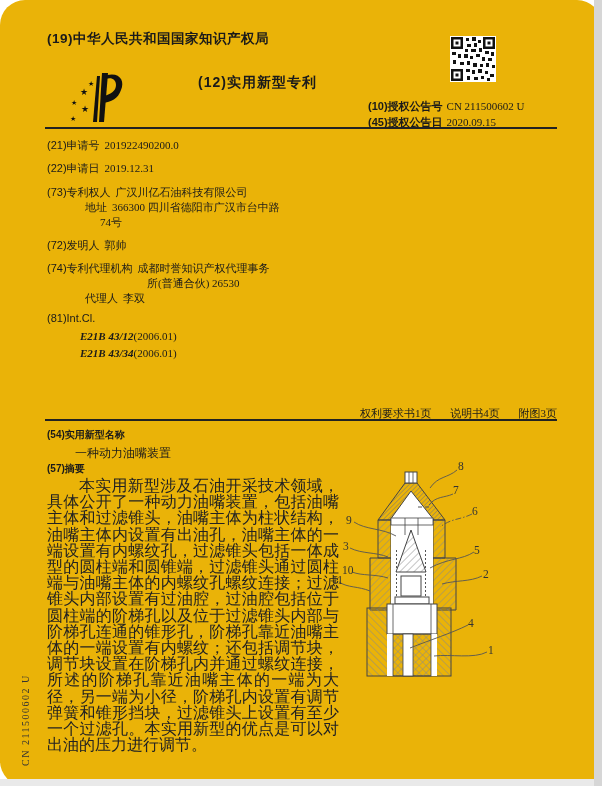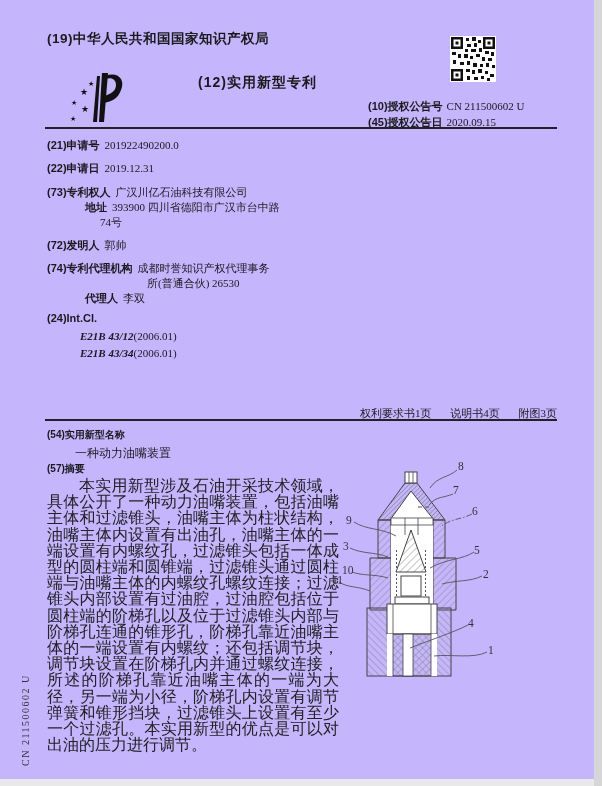--- a/index.html
+++ b/index.html
@@ -4,39 +4,39 @@
 <style>
   * { margin: 0; padding: 0; box-sizing: border-box; }
   html, body { width: 602px; height: 786px; }
   body {
     font-family: "Liberation Serif", serif;
     background: #ffffff;
     color: #1a1a1a;
     position: relative;
     overflow: hidden;
   }
-  .page { position: absolute; inset: 0; background: #c4b5fd; }
+  .page { position: absolute; inset: 0; background: #eab308; border-radius: 25px; }
   .edge-right { position: absolute; top: 0; left: 594px; width: 8px; height: 786px; background: #d6d6d6; }
   .edge-bottom { position: absolute; top: 779px; left: 0; width: 594px; height: 7px; background: #e9e9e9; }
 
   .abs { position: absolute; }
   .sans { font-family: "Liberation Sans", sans-serif; }
   .b { font-weight: bold; }
 
   .office { left: 47px; top: 30px; font-size: 13.5px; letter-spacing: 0.5px; }
   .doc-title { left: 198px; top: 74px; font-size: 14px; letter-spacing: 1px; }
 
   .pub-line { left: 368px; font-size: 11px; white-space: nowrap; }
   .pub-line .lbl { font-family: "Liberation Sans", sans-serif; font-weight: bold; }
   .pub-line .val { font-family: "Liberation Serif", serif; margin-left: 4px; }
 
   .rule { left: 45px; width: 512px; height: 2px; background: #222; }
 
   .row { font-size: 11px; white-space: nowrap; }
-  .row .lbl { font-family: "Liberation Sans", sans-serif; font-weight: bold; }
+  .row .lbl { font-family: "Liberation Sans", sans-serif; font-weight: normal; }
   .row .val { margin-left: 5px; }
   .intcl-code { font-style: italic; font-weight: bold; }
 
   .pages-info { left: 45px; top: 406px; width: 512px; text-align: right; font-size: 11px; }
   .pages-info span { margin-left: 16px; }
 
   .sec-lbl { font-family: "Liberation Sans", sans-serif; font-weight: bold; font-size: 10px; }
   .invention-name { left: 75px; top: 445px; font-size: 12px; }
 
   .abstract {
@@ -136,39 +136,39 @@
   <div class="abs row" style="left:47px; top:138px;">
     <span class="lbl">(21)申请号</span><span class="val">201922490200.0</span>
   </div>
   <div class="abs row" style="left:47px; top:161px;">
     <span class="lbl">(22)申请日</span><span class="val">2019.12.31</span>
   </div>
   <div class="abs row" style="left:47px; top:185px;">
     <span class="lbl">(73)专利权人</span><span class="val">广汉川亿石油科技有限公司</span>
   </div>
   <div class="abs row" style="left:85px; top:200px;">
-    <span class="lbl">地址</span><span class="val">393900 四川省德阳市广汉市台中路</span>
+    <span class="lbl">地址</span><span class="val">366300 四川省德阳市广汉市台中路</span>
   </div>
   <div class="abs row" style="left:100px; top:215px;">
     <span class="val" style="margin-left:0;">74号</span>
   </div>
   <div class="abs row" style="left:47px; top:238px;">
     <span class="lbl">(72)发明人</span><span class="val">郭帅</span>
   </div>
   <div class="abs row" style="left:47px; top:261px;">
     <span class="lbl">(74)专利代理机构</span><span class="val">成都时誉知识产权代理事务</span>
   </div>
   <div class="abs row" style="left:147px; top:276px;">
     <span class="val" style="margin-left:0;">所(普通合伙) 26530</span>
   </div>
   <div class="abs row" style="left:85px; top:291px;">
     <span class="lbl">代理人</span><span class="val">李双</span>
   </div>
   <div class="abs row" style="left:47px; top:312px;">
-    <span class="lbl">(24)Int.Cl.</span>
+    <span class="lbl">(81)Int.Cl.</span>
   </div>
   <div class="abs row" style="left:80px; top:330px;">
     <span class="intcl-code">E21B 43/12</span><span>(2006.01)</span>
   </div>
   <div class="abs row" style="left:80px; top:347px;">
     <span class="intcl-code">E21B 43/34</span><span>(2006.01)</span>
   </div>
 
   <div class="abs pages-info">
     <span>权利要求书1页</span>

